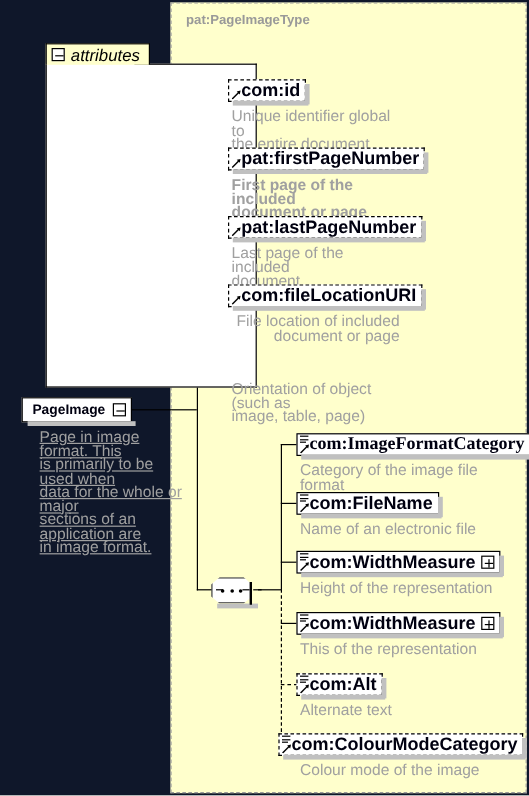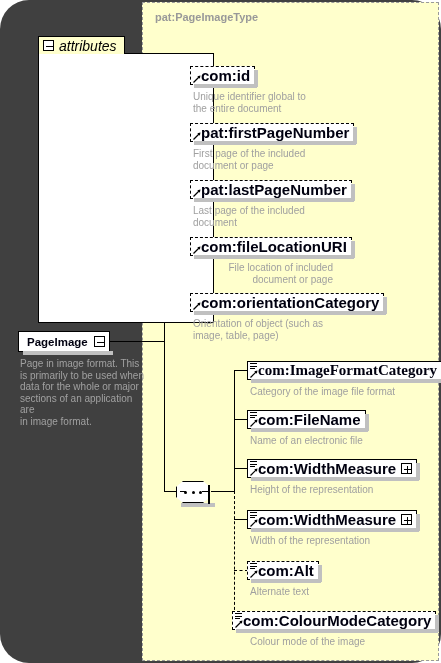--- a/index.html
+++ b/index.html
@@ -3,21 +3,21 @@
 <meta charset="utf-8">
 <style>
   * { box-sizing: border-box; }
   html, body {
     margin: 0; padding: 0;
     width: 441px; height: 663px;
     background: #ffffff;
     font-family: "Liberation Sans", sans-serif;
     overflow: hidden;
   }
-  #root { position: relative; width: 441px; height: 663px; background:#404040;border-radius:29px; }
+  #root { position: relative; width: 441px; height: 663px; background:#0f172a; }
 
   
   .type-panel {
     position: absolute;
     left: 142px; top: 2px;
     width: 297px; height: 659px;
     background: #ffffcc;
     border: 1px dashed #999999;
   }
   .type-title {
@@ -109,21 +109,21 @@
   .el-lines i {
     display: block; height: 1px; background: #000; margin-bottom: 1.5px;
   }
   .el-lines i:nth-child(1){ width: 7px; }
   .el-lines i:nth-child(2){ width: 7px; }
   .el-lines i:nth-child(3){ width: 5px; }
 
   
   .desc {
     position: absolute;
-    font-size: 10px; color: #a0a0a0;
+    font-size: 13px; color: #a0a0a0;
     line-height: 11.5px;
     white-space: pre-line;
     z-index: 5;
   }
 
   
   .root-node {
     position: absolute; left: 18px; top: 331px;
     height: 21px;
     display: flex; align-items: center; gap: 6px;
@@ -198,21 +198,21 @@
 the entire document</div>
 
   <div class="node dashed" style="left:190px; top:123px;">
     <svg class="attr-arrow" viewBox="0 0 8 8">
       <path d="M0.5 7.5 L6.5 1.5" stroke="#000" stroke-width="1.2" fill="none"></path>
       <path d="M7.5 0.5 L4.3 1.2 L6.8 3.7 Z" fill="#000"></path>
     </svg>
     <span class="shadow-r"></span>
     <span class="nm">pat:firstPageNumber</span>
   </div>
-  <div class="desc" style="left:193px; top:148px; width:140px;">First page of the included
+  <div class="desc" style="left:193px; top:148px; width:140px;font-weight:bold;">First page of the included
 document or page</div>
 
   <div class="node dashed" style="left:190px; top:180px;">
     <svg class="attr-arrow" viewBox="0 0 8 8">
       <path d="M0.5 7.5 L6.5 1.5" stroke="#000" stroke-width="1.2" fill="none"></path>
       <path d="M7.5 0.5 L4.3 1.2 L6.8 3.7 Z" fill="#000"></path>
     </svg>
     <span class="shadow-r"></span>
     <span class="nm">pat:lastPageNumber</span>
   </div>
@@ -223,36 +223,28 @@
     <svg class="attr-arrow" viewBox="0 0 8 8">
       <path d="M0.5 7.5 L6.5 1.5" stroke="#000" stroke-width="1.2" fill="none"></path>
       <path d="M7.5 0.5 L4.3 1.2 L6.8 3.7 Z" fill="#000"></path>
     </svg>
     <span class="shadow-r"></span>
     <span class="nm">com:fileLocationURI</span>
   </div>
   <div class="desc" style="left:193px; top:262px; width:140px;text-align:right;">File location of included
 document or page</div>
 
-  <div class="node dashed" style="left:190px; top:293px;">
-    <svg class="attr-arrow" viewBox="0 0 8 8">
-      <path d="M0.5 7.5 L6.5 1.5" stroke="#000" stroke-width="1.2" fill="none"></path>
-      <path d="M7.5 0.5 L4.3 1.2 L6.8 3.7 Z" fill="#000"></path>
-    </svg>
-    <span class="shadow-r"></span>
-    <span class="nm">com:orientationCategory</span>
-  </div>
   <div class="desc" style="left:193px; top:318px; width:150px;">Orientation of object (such as
 image, table, page)</div>
 
   <div class="root-node">
     <span class="nm">PageImage</span>
     <span class="exp"></span>
   </div>
-  <div class="desc" style="left:20px; top:358px; width:125px;">Page in image format. This
+  <div class="desc" style="left:33px; top:358px; width:125px;text-decoration:underline;">Page in image format. This
 is primarily to be used when
 data for the whole or major
 sections of an application are
 in image format.</div>
 
   <div class="ln h" style="left:98px; top:341px; width:66px;"></div>
 
   <div class="ln v" style="left:164px; top:188px; height:304px;"></div>
 
   <div class="ln h" style="left:164px; top:188px; width:26px;"></div>
@@ -338,21 +330,21 @@
         <i></i>
       </span>
     <svg class="attr-arrow" viewBox="0 0 8 8">
       <path d="M0.5 7.5 L6.5 1.5" stroke="#000" stroke-width="1.2" fill="none"></path>
       <path d="M7.5 0.5 L4.3 1.2 L6.8 3.7 Z" fill="#000"></path>
     </svg>
     <span class="shadow-r"></span>
     <span class="nm">com:WidthMeasure</span>
     <span class="exp plus"></span>
   </div>
-  <div class="desc" style="left:250px; top:535px; width:170px;">Width of the representation</div>
+  <div class="desc" style="left:250px; top:535px; width:170px;">This of the representation</div>
 
   <div class="node dashed" style="left:247px; top:561px;">
     <span class="el-lines">
         <i></i>
         <i></i>
         <i></i>
       </span>
     <svg class="attr-arrow" viewBox="0 0 8 8">
       <path d="M0.5 7.5 L6.5 1.5" stroke="#000" stroke-width="1.2" fill="none"></path>
       <path d="M7.5 0.5 L4.3 1.2 L6.8 3.7 Z" fill="#000"></path>

